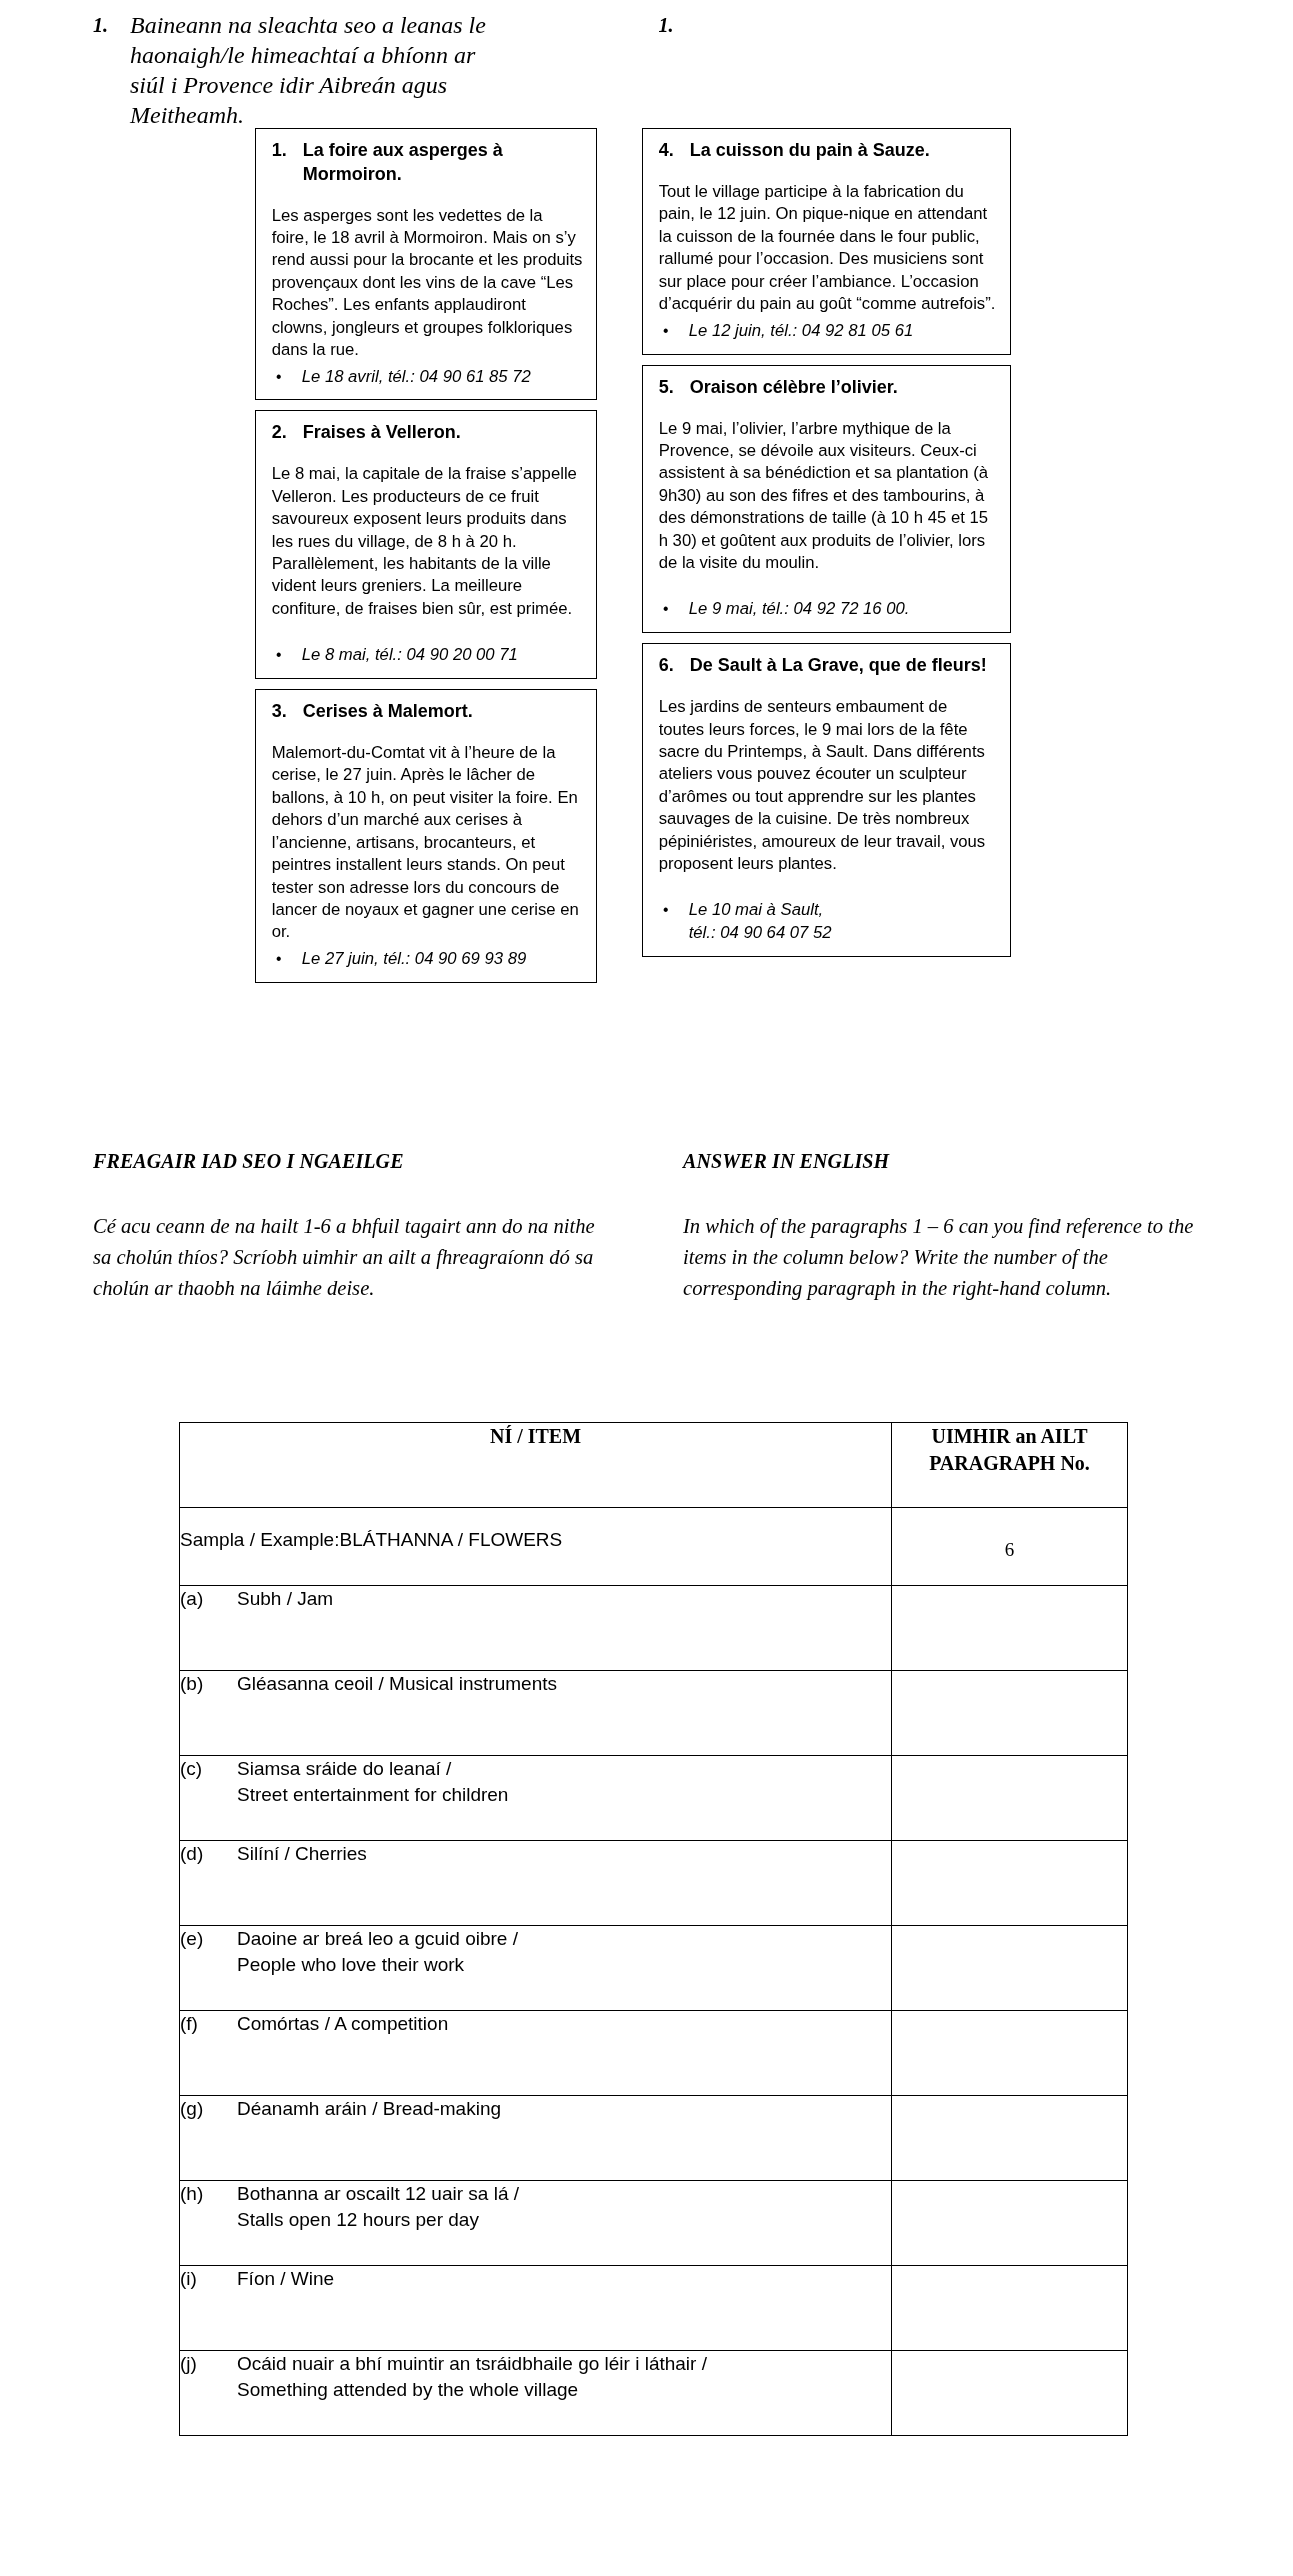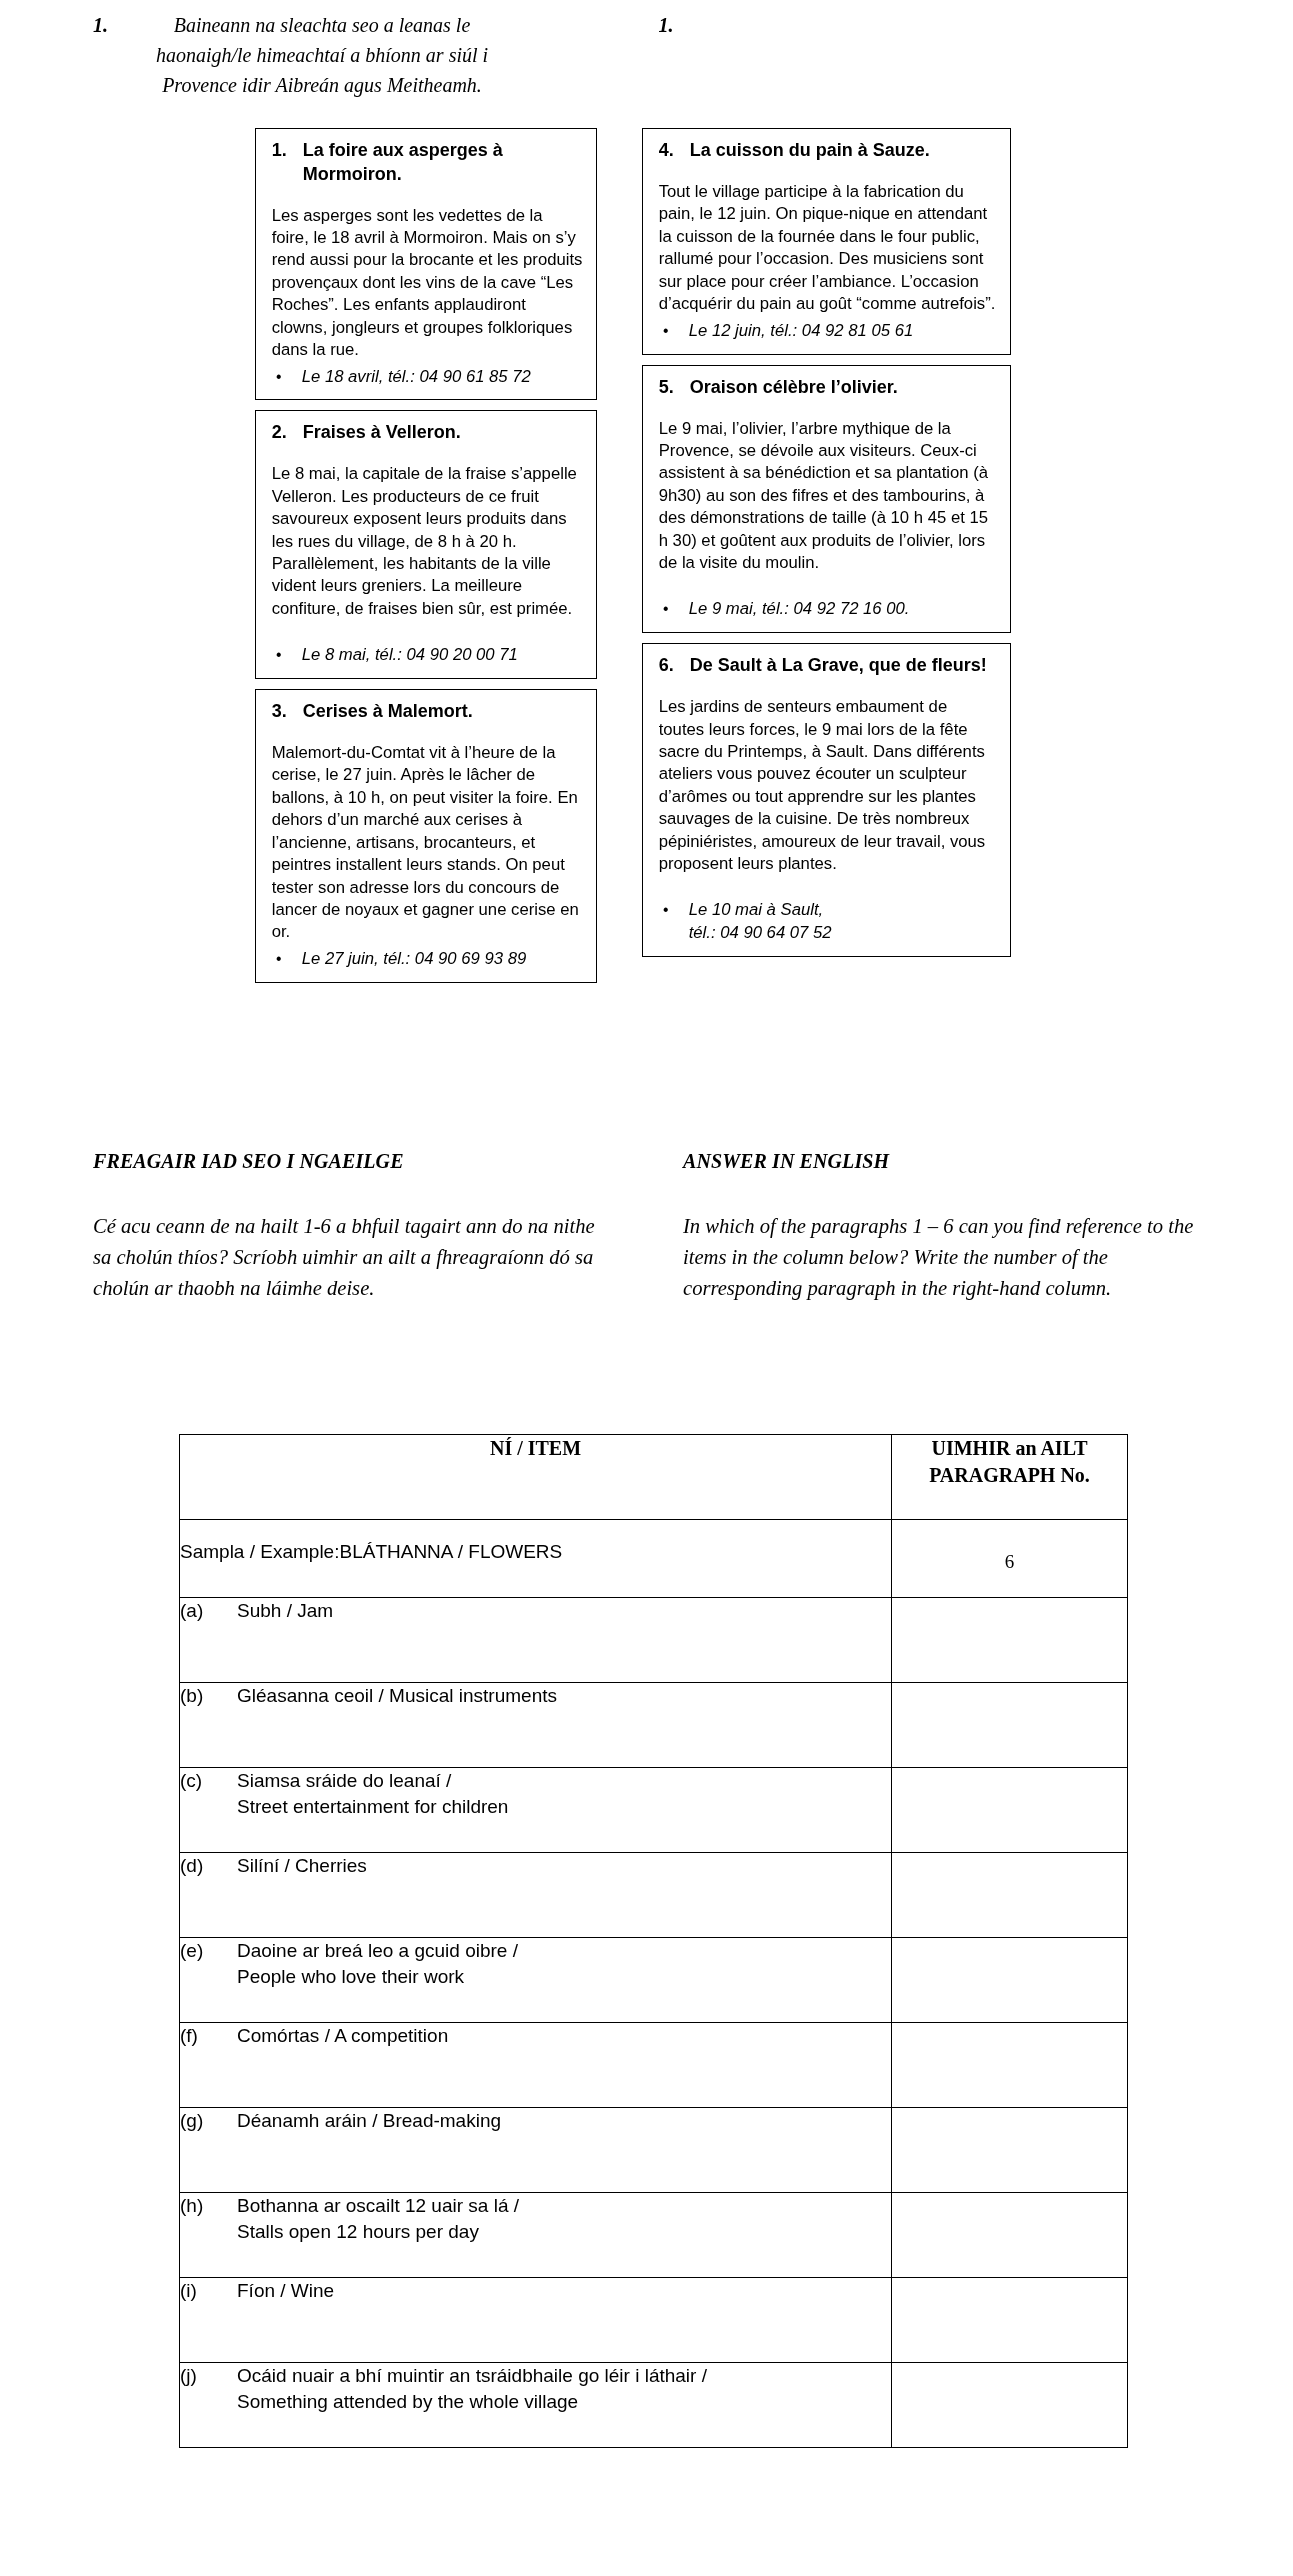--- a/index.html
+++ b/index.html
@@ -35,23 +35,22 @@
     font-weight: bold;
     font-style: italic;
     font-size: 20px;
     line-height: 30px;
     width: 37px;
     flex: 0 0 37px;
   }
   .instr-text {
     font-family: "Liberation Serif", serif;
     font-style: italic;
-    font-size: 20px;
+    font-size: 24px;
     line-height: 30px;
-    text-align: center;
   }
   .instr-col.irish .instr-text { width: 384px; }
   .instr-col.english .instr-text { width: 441px; }
 
   
   .passages {
     position: absolute;
     top: 128px;
     left: 0;
     width: 1294px;
@@ -138,21 +137,20 @@
     font-size: 20.6px;
     line-height: 31px;
   }
 
   
   .anstable-wrap {
     position: absolute;
     top: 1422px;
     left: 179px;
     width: 948px;
-    margin-top: 12px;
   }
   table.anstable {
     border-collapse: collapse;
     width: 948px;
     table-layout: fixed;
   }
   table.anstable td, table.anstable th {
     border: 1.4px solid #000;
     vertical-align: top;
     padding: 0;

